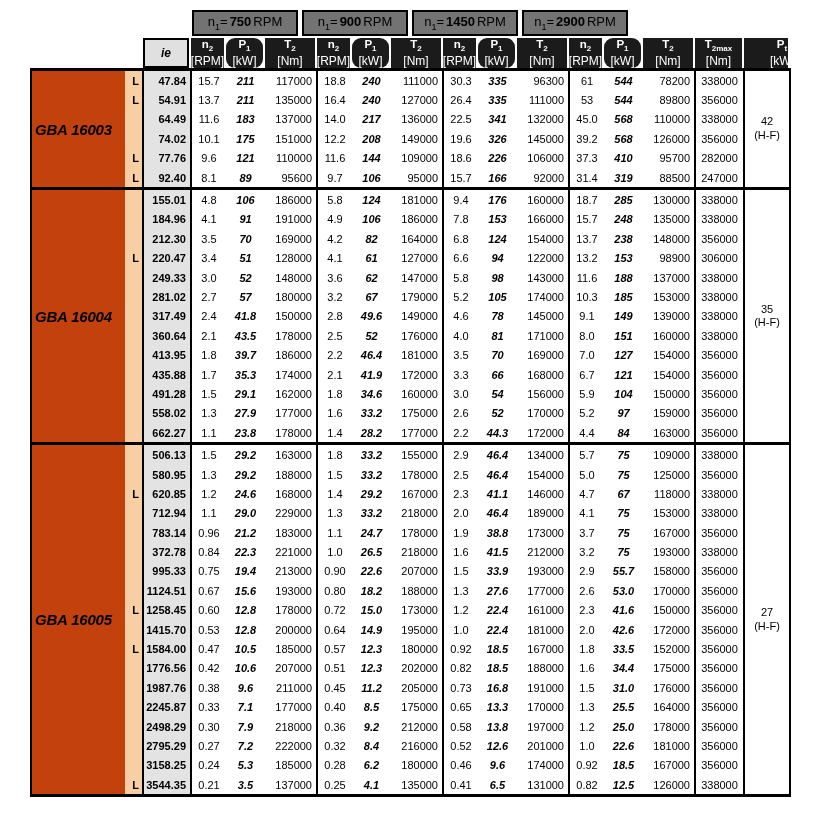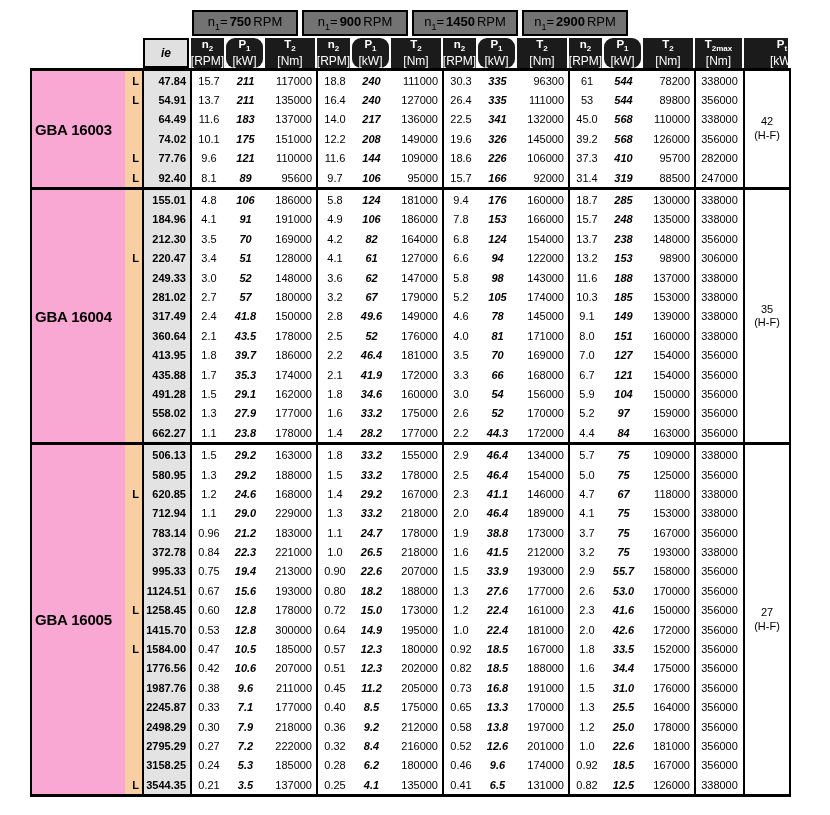--- a/index.html
+++ b/index.html
@@ -40,23 +40,23 @@
   .w-t2max { width:47px; } .w-pt { width:44px;padding-left:32px; }
 
   
   table { border-collapse:collapse; table-layout:fixed; width:759px; border-bottom:3px solid #000; }
   td {
     padding:0; height:19.4px; font-size:11px; text-align:center;
     white-space:nowrap; overflow:hidden; vertical-align:middle;
   }
   tr.gr-first td { border-top:3px solid #000; }
   td.glabel {
-    background:#f9a8d4; border-left:2px solid #000;
+    background:#c2410c; border-left:2px solid #000;
     font-weight:700; font-size:15px; letter-spacing:-0.2px;
-    text-align:left; padding-left:3px;
+    text-align:left; padding-left:3px;font-style:italic;
   }
   td.lcol { background:#f7cfa2; font-weight:700; text-align:right; padding-right:3px; }
   td.iec {
     background:#e3e3e3; border-left:2px solid #000; border-right:2px solid #000;
     font-weight:700; text-align:right; padding-right:4px;
   }
   td.p1 { font-weight:700; font-style:italic; }
   td.t2 { border-right:2px solid #000; text-align:right; padding-right:4px; }
   td.t2max { border-right:2px solid #000; }
   td.pt { border-right:2px solid #000; }
@@ -649,21 +649,21 @@
           <td class="n2">2.3</td>
           <td class="p1">41.6</td>
           <td class="t2">150000</td>
           <td class="t2max">356000</td>
         </tr>
         <tr>
           <td class="lcol"></td>
           <td class="iec">1415.70</td>
           <td class="n2">0.53</td>
           <td class="p1">12.8</td>
-          <td class="t2">300000</td>
+          <td class="t2">200000</td>
           <td class="n2">0.64</td>
           <td class="p1">14.9</td>
           <td class="t2">195000</td>
           <td class="n2">1.0</td>
           <td class="p1">22.4</td>
           <td class="t2">181000</td>
           <td class="n2">2.0</td>
           <td class="p1">42.6</td>
           <td class="t2">172000</td>
           <td class="t2max">356000</td>

